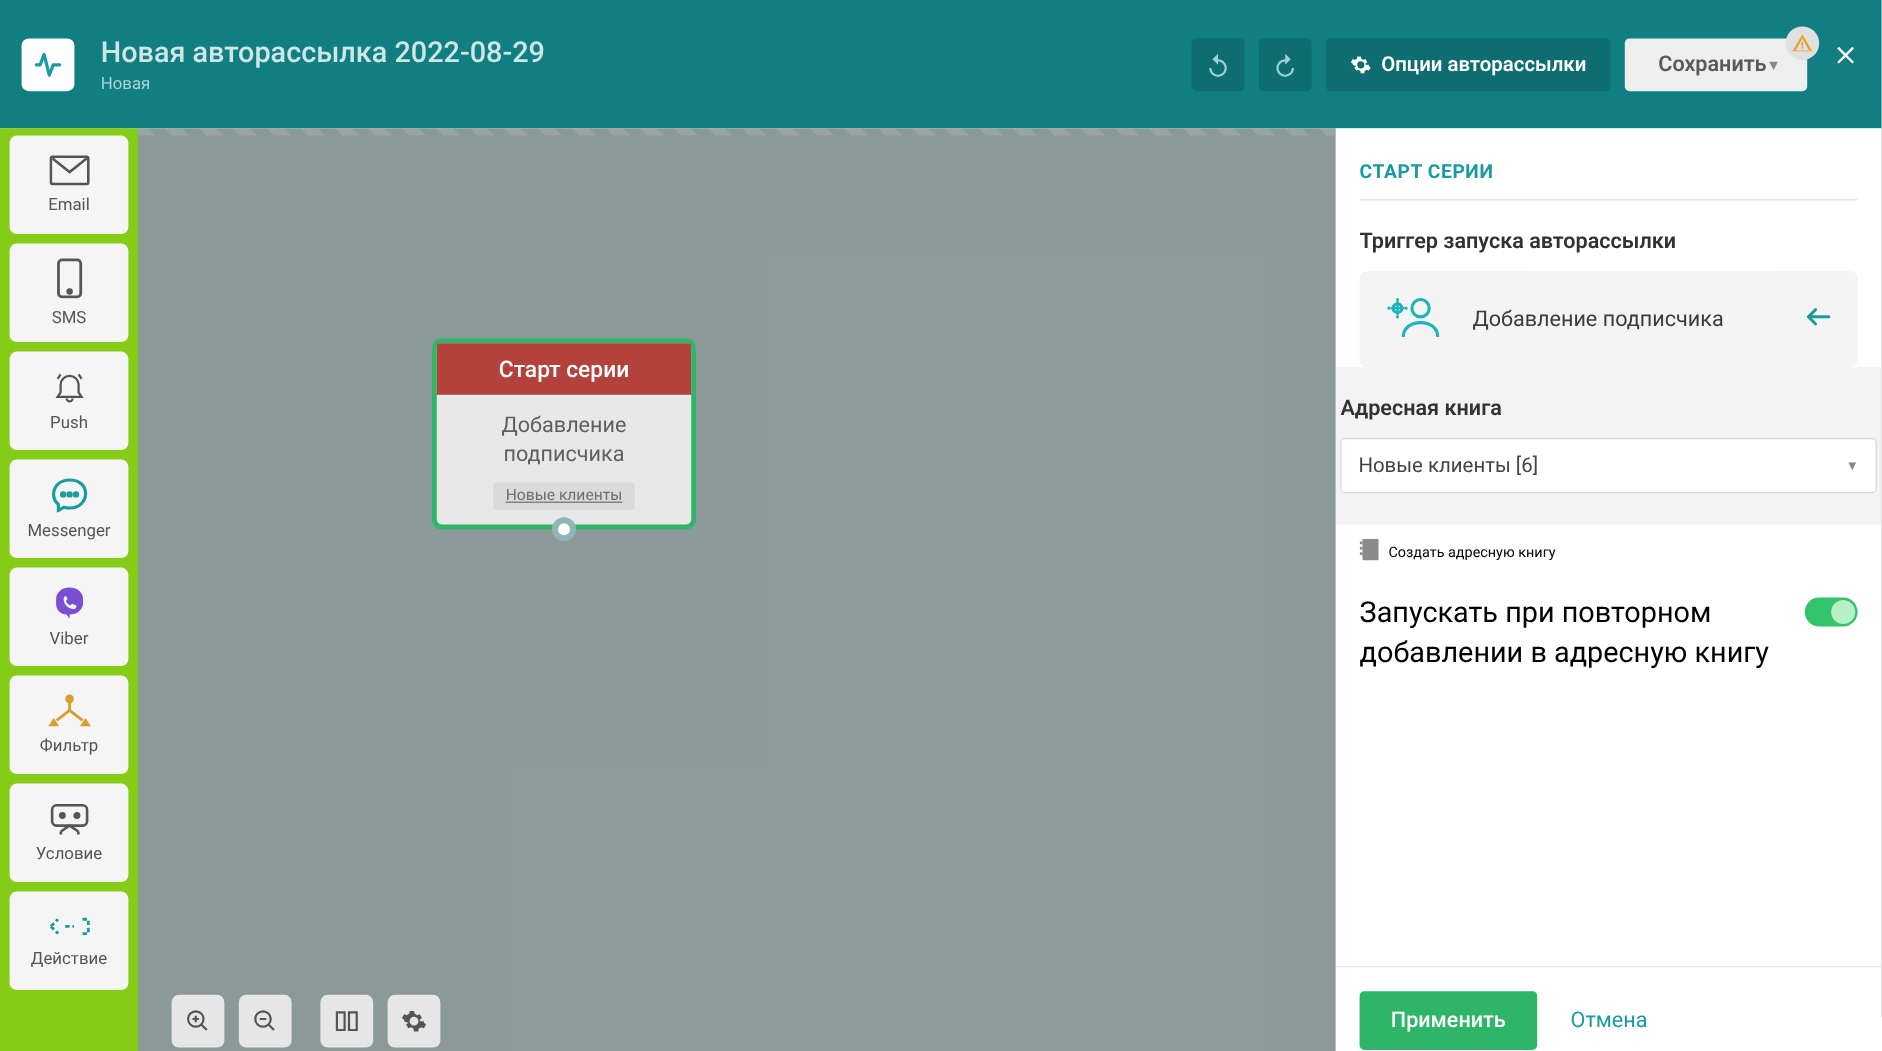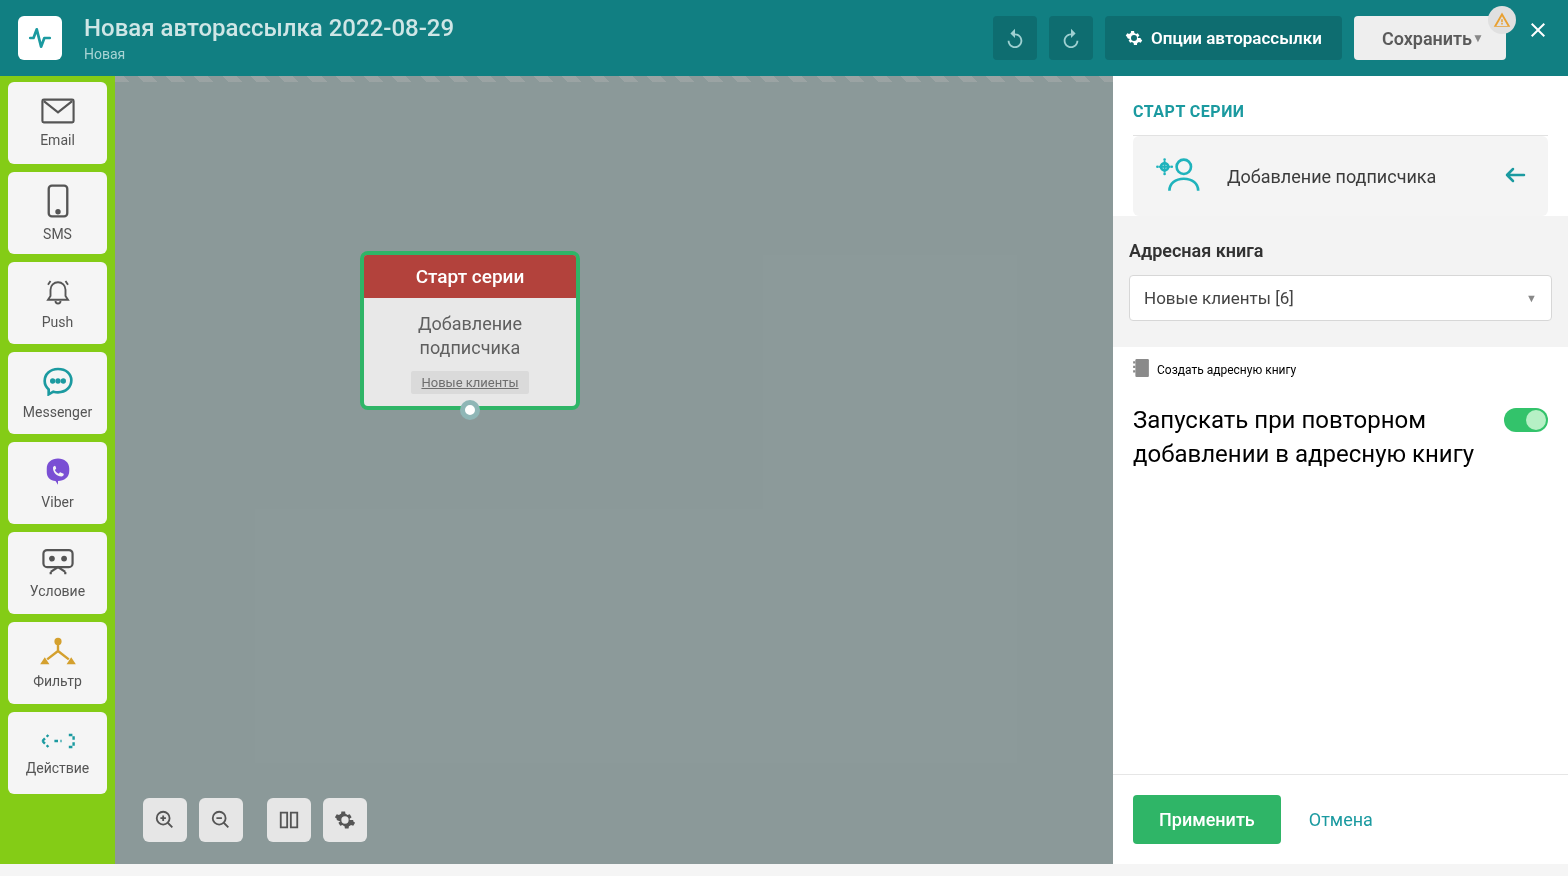--- a/index.html
+++ b/index.html
@@ -1,19 +1,19 @@
 <!DOCTYPE html>
 <html><head>
 <meta charset="utf-8">
 <style>
 * { margin: 0; padding: 0; box-sizing: border-box; font-family: -apple-system, BlinkMacSystemFont, "Segoe UI", Roboto, sans-serif; }
 body { width: 1568px; height: 876px; overflow: hidden; background: #f5f5f5; }
 
 
-.header { height: 76px; background: #117f82; display: flex; align-items: center; padding: 0 18px; color: #fff; }
+.header { height: 107px; background: #117f82; display: flex; align-items: center; padding: 0 18px; color: #fff; }
 .logo-box { width: 44px; height: 44px; background: #fff; border-radius: 6px; display: flex; align-items: center; justify-content: center; margin-right: 22px; }
 .title-block { flex: 1; }
 .title-main { font-size: 24px; font-weight: 500; color: #cfe6e6; }
 .title-sub { font-size: 14px; color: #a8d4d4; margin-top: 4px; }
 .header-actions { display: flex; gap: 12px; }
 .icon-btn { width: 44px; height: 44px; background: #0e6d70; border: none; border-radius: 4px; display: flex; align-items: center; justify-content: center; cursor: pointer; }
 .icon-btn svg { fill: #9ed0d1; }
 .options-btn { background: #0e6d70; color: #fff; border: none; height: 44px; padding: 0 20px; border-radius: 4px; font-size: 17px; font-weight: 600; cursor: pointer; display: flex; align-items: center; gap: 8px; }
 .save-btn { background: #eeeeee; color: #5a5a5a; border: none; height: 44px; padding: 0 22px 0 28px; border-radius: 4px; font-size: 18px; font-weight: 600; cursor: pointer; display: flex; align-items: center; position: relative; }
 .save-btn .caret { font-size: 12px; color: #888; }
@@ -49,21 +49,21 @@
 
 
 .right-panel { width: 455px; background: #fff; display: flex; flex-direction: column; }
 .panel-body { flex: 1; padding: 26px 20px 20px; overflow: hidden; }
 .panel-heading { color: #1b9aa0; font-size: 16px; font-weight: 700; letter-spacing: 0.5px; padding-bottom: 14px; border-bottom: 1px solid #e2e2e2; }
 .section-label { font-size: 18px; font-weight: 600; color: #323232; margin-top: 24px; margin-bottom: 14px; }
 .trigger-box { background: #f4f4f4; border-radius: 6px; padding: 18px 22px; display: flex; align-items: center; gap: 24px; }
 .trigger-icon { flex-shrink: 0; }
 .trigger-text { flex: 1; font-size: 18px; color: #3b3b3b; }
 .trigger-arrow { color: #1b9aa0; font-size: 22px; font-weight: bold; }
-.panel-hl { background: #f3f3f3; margin: 0 -20px; padding: 10px 16px 26px; }
+.panel-hl { background: #f3f3f3; margin: 0 -20px; padding: 10px 4px 26px; }
 .select-box { background: #fff; border: 1px solid #d7d7d7; border-radius: 4px; padding: 12px 14px; font-size: 17px; color: #444; display: flex; align-items: center; justify-content: space-between; cursor: pointer; }
 .select-box .caret2 { font-size: 11px; color: #888; }
 .link-row { display: flex; align-items: center; gap: 8px; margin-top: 12px; color: #000000; font-size: 12px; cursor: pointer; }
 .link-row .book-icon { color: #888; }
 .toggle-row { display: flex; align-items: flex-start; justify-content: space-between; gap: 20px; margin-top: 24px; }
 .toggle-label { font-size: 24px; color: #000000; line-height: 1.4; }
 .toggle { width: 44px; height: 24px; background: #33c36b; border-radius: 12px; position: relative; flex-shrink: 0; cursor: pointer; margin-top: 4px; }
 .toggle::after { content: ""; position: absolute; right: 2px; top: 2px; width: 20px; height: 20px; background: #b6f0c5; border-radius: 50%; }
 
 .panel-footer { border-top: 1px solid #e6e6e6; padding: 20px; display: flex; gap: 28px; align-items: center; }
@@ -149,35 +149,35 @@
         </svg>
       <span class="label">Messenger</span>
     </div>
     <div class="sidebar-item">
       <svg width="30" height="30" viewBox="0 0 24 24" fill="#7a4fd4">
           <path d="M12 2C7 2 3 5 3 10v3c0 4 3 7 7 7l2 3v-3c5 0 9-3 9-8v-2c0-5-4-8-9-8zm-3 5c.3 0 .6.2.7.5l.8 2c.1.3 0 .6-.2.8l-.8.8c.6 1.3 1.7 2.4 3 3l.8-.8c.2-.2.5-.3.8-.2l2 .8c.3.1.5.4.5.7 0 1-.8 1.8-1.8 1.8-3.7 0-6.8-3-6.8-6.8 0-1 .8-1.8 1.8-1.8z"></path>
         </svg>
       <span class="label">Viber</span>
     </div>
     <div class="sidebar-item">
+      <svg width="36" height="28" viewBox="0 0 30 22" fill="none" stroke="#d4a02e" stroke-width="2">
+          <path d="M15 3v8M15 11l-9 7M15 11l9 7"></path>
+          <circle cx="15" cy="3" r="2" fill="#d4a02e"></circle>
+          <path d="M4 18l-2 3 4 0zM26 18l2 3-4 0z" fill="#d4a02e"></path>
+        </svg>
+      <span class="label">Фильтр</span>
+    </div>
+    <div class="sidebar-item">
       <svg width="34" height="28" viewBox="0 0 28 22" fill="none" stroke="#555" stroke-width="1.8">
           <rect x="2" y="2" width="24" height="14" rx="3"></rect>
           <path d="M8 20l6-4 6 4M8 20v2M20 20v2"></path>
           <circle cx="9" cy="9" r="1.5" fill="#555"></circle>
           <circle cx="19" cy="9" r="1.5" fill="#555"></circle>
         </svg>
       <span class="label">Условие</span>
-    </div>
-    <div class="sidebar-item">
-      <svg width="36" height="28" viewBox="0 0 30 22" fill="none" stroke="#d4a02e" stroke-width="2">
-          <path d="M15 3v8M15 11l-9 7M15 11l9 7"></path>
-          <circle cx="15" cy="3" r="2" fill="#d4a02e"></circle>
-          <path d="M4 18l-2 3 4 0zM26 18l2 3-4 0z" fill="#d4a02e"></path>
-        </svg>
-      <span class="label">Фильтр</span>
     </div>
     <div class="sidebar-item">
       <svg width="36" height="22" viewBox="0 0 30 16" fill="none" stroke="#1b9aa0" stroke-width="2">
           <path d="M2 8l5-5M2 8l5 5M12 8h6M24 3h4v4M24 13h4v-4" stroke-dasharray="3 2"></path>
         </svg>
       <span class="label">Действие</span>
     </div>
     <div class="sidebar-scroll"></div>
   </div>
 
@@ -218,20 +218,21 @@
             <path d="M12 8a4 4 0 100 8 4 4 0 000-8zm9 4c0 .4 0 .9-.1 1.3l2.1 1.6-2 3.5-2.5-1a7 7 0 01-2.2 1.3l-.4 2.6h-4l-.4-2.6a7 7 0 01-2.2-1.3l-2.5 1-2-3.5 2.1-1.6A9 9 0 013 12c0-.4 0-.9.1-1.3L1 9.1l2-3.5 2.5 1A7 7 0 017.7 5.3L8.1 2.7h4l.4 2.6a7 7 0 012.2 1.3l2.5-1 2 3.5-2.1 1.6c.1.4.1.9.1 1.3z"></path>
           </svg>
       </button>
     </div>
   </div>
 
   <div class="right-panel">
     <div class="panel-body">
       <div class="panel-heading">СТАРТ СЕРИИ</div>
 
+      <div class="section-label">Триггер запуска авторассылки</div>
       <div class="trigger-box">
         <span class="trigger-icon">
           <svg width="48" height="40" viewBox="0 0 40 32" fill="none" stroke="#1fb3bc" stroke-width="2.2">
               <circle cx="24" cy="10" r="6"></circle>
               <path d="M12 30c0-6 5-10 12-10s12 4 12 10"></path>
               <circle cx="8" cy="10" r="3"></circle>
               <path d="M8 4v0M8 16v0M2 10h0M14 10h0" stroke-linecap="round"></path>
               <path d="M8 5v10M3 10h10" stroke-width="1.6"></path>
             </svg>
         </span>

